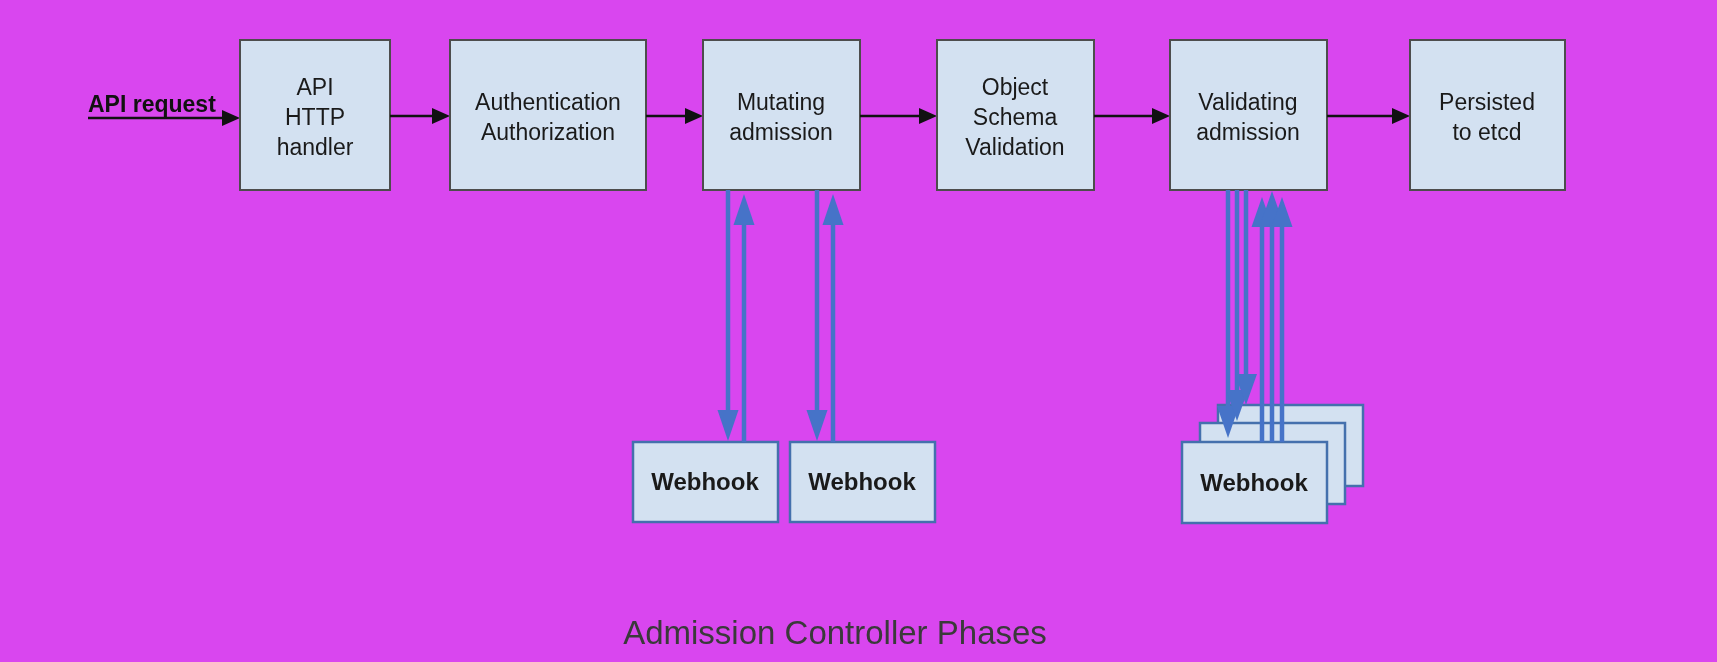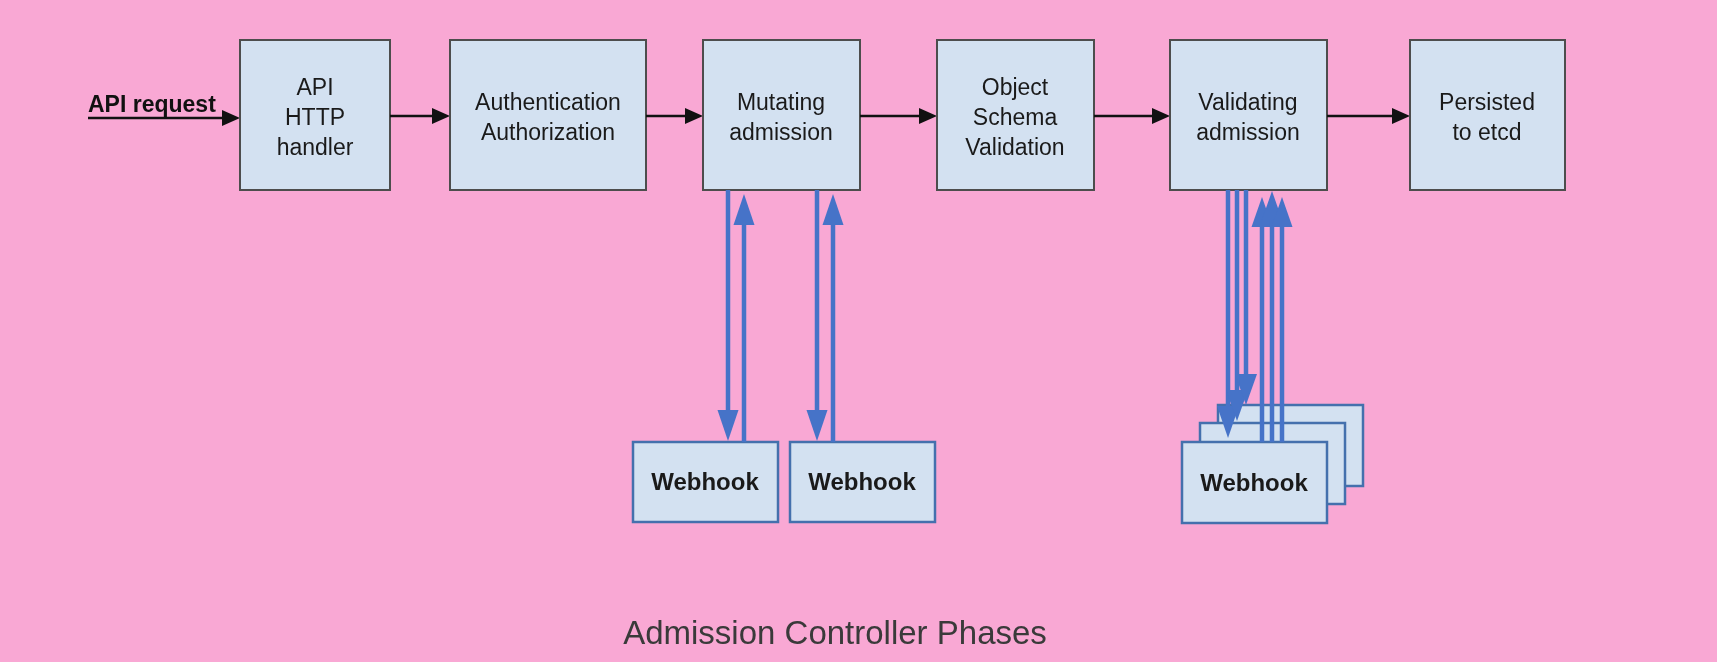--- a/index.html
+++ b/index.html
@@ -1,20 +1,20 @@
 <!DOCTYPE html>
 <html style="--box-fill: #d3e1f1; --box-border: #4d4d4d; --webhook-border: #4470ad; --arrow-black: #111111; --arrow-blue: #4673c8; --text-color: #1a1a1a; --caption-color: #3a3a3a;"><head>
 <meta charset="utf-8">
 <style>
   html, body { margin: 0; padding: 0; background: #ffffff; }
   .canvas {
     position: relative;
     width: 1717px;
     height: 662px;
-    background: #f9a8d4;
+    background: #d946ef;
     overflow: hidden;
     font-family: "Liberation Sans", sans-serif;
   }
   svg { display: block; }
 
   .node-rect {
     fill: var(--box-fill, #d3e1f1);
     stroke: var(--box-border, #4d4d4d);
     stroke-width: 2;
   }

